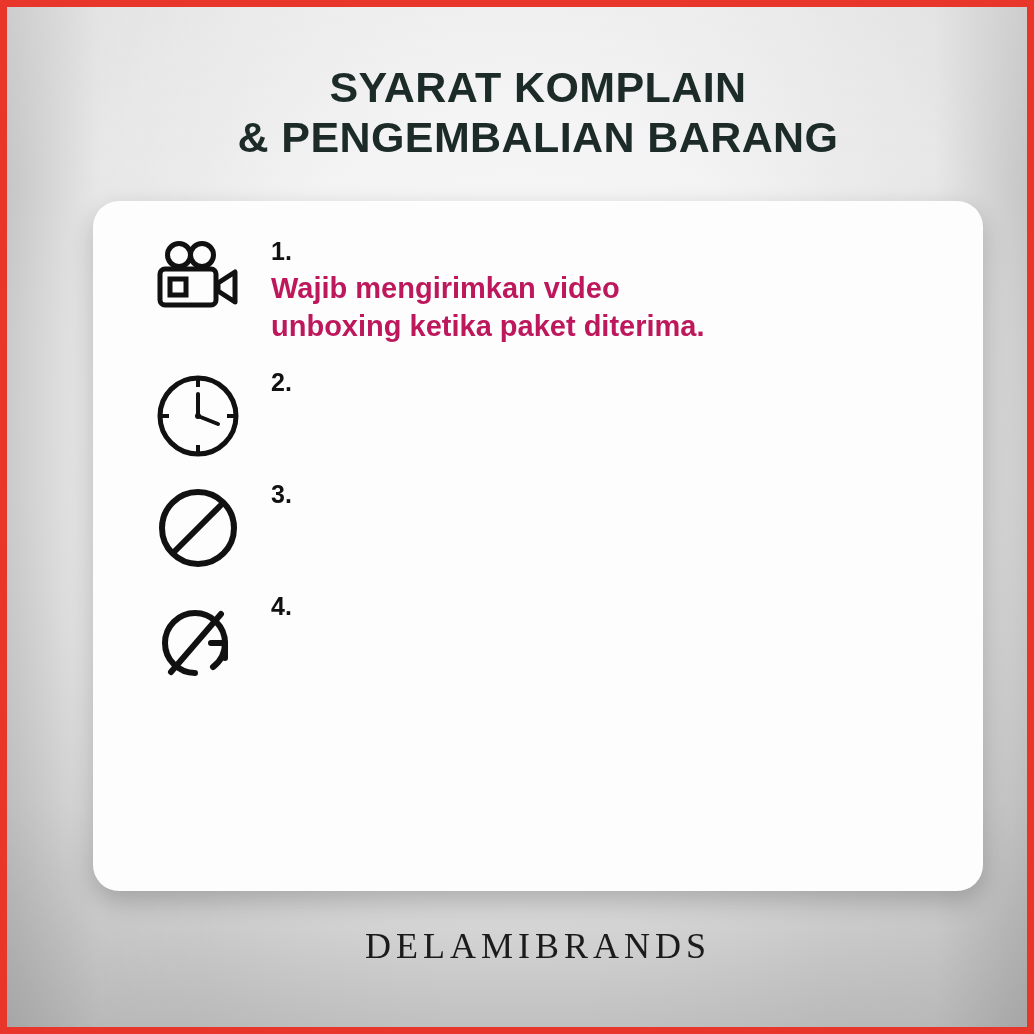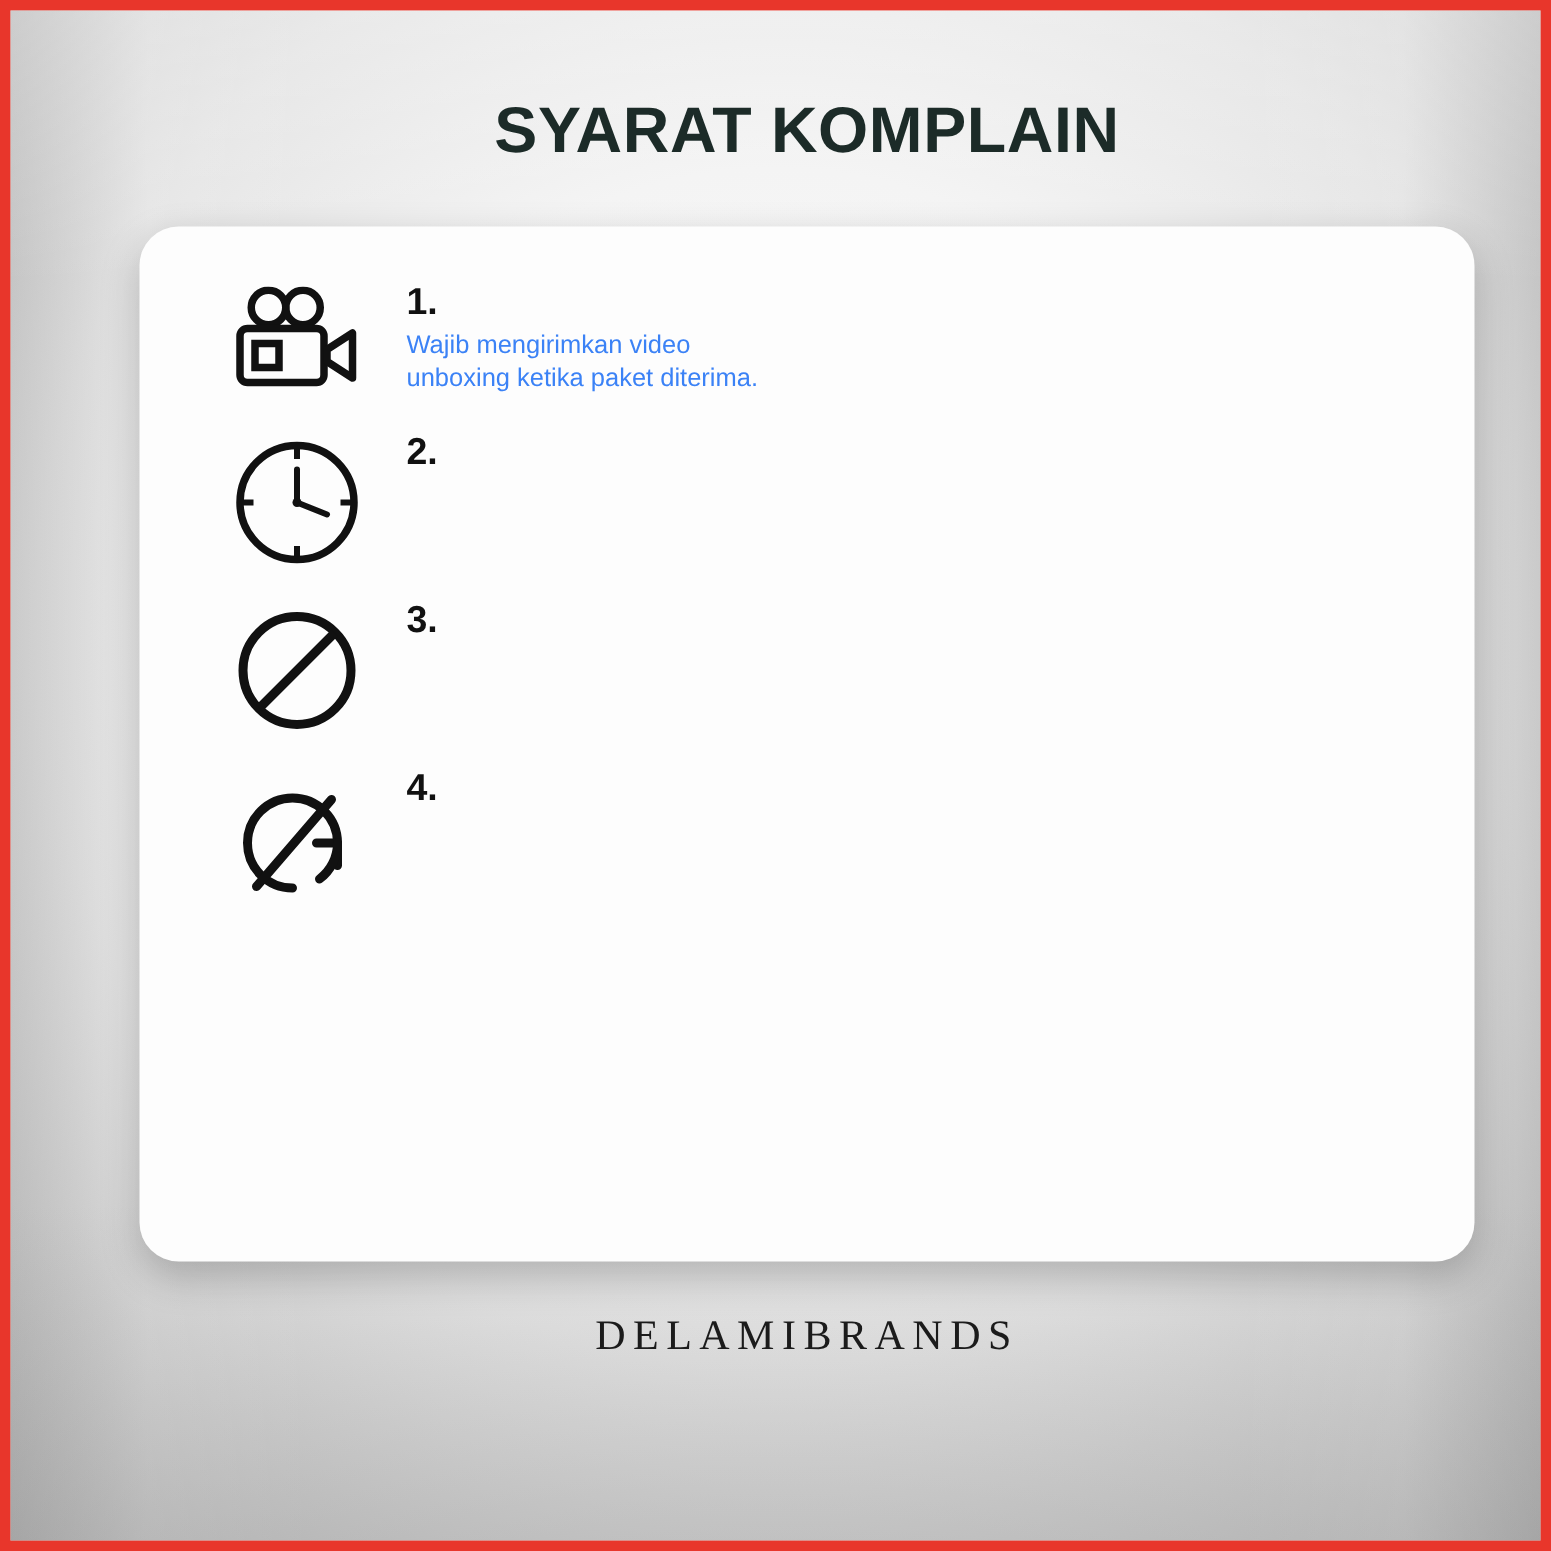--- a/index.html
+++ b/index.html
@@ -109,55 +109,56 @@
     padding-left: 14px;
   }
   .rule-num {
     font-size: 25px;
     font-weight: bold;
     color: #111;
     line-height: 1.15;
     margin-bottom: 3px;
   }
   .rule-text {
-    font-size: 17px;
-    font-weight: normal;
-    color: #3b82f6;
+    font-size: 29px;
+    font-weight: bold;
+    color: #be185d;
     line-height: 1.33;
     white-space: pre-line;
   }
 
   
   .rule-1 { margin-top: 2px; }
   .rule-2 { margin-top: 26px; }
   .rule-3 { margin-top: 26px; }
   .rule-4 { margin-top: 26px; }
 
   .rule-1 .rule-icon { padding-top: 4px; }
   .rule-2 .rule-icon { padding-top: 6px; }
   .rule-3 .rule-icon { padding-top: 6px; }
   .rule-4 .rule-icon { padding-top: 10px; }
 
   .brand {
     margin-top: 34px;
-    font-size: 28px;
+    font-size: 36px;
     letter-spacing: 5px;
     color: #1b1b1b;
     font-family: "Liberation Serif", serif;
     white-space: nowrap;
   }
 </style>
 </head>
 <body>
 
 <div class="poster">
   <div class="content">
 
     <div class="title-block">
       <div class="title-line">SYARAT KOMPLAIN</div>
+      <div class="title-line">&amp; PENGEMBALIAN BARANG</div>
     </div>
 
     <div class="card">
 
       <div class="rule rule-1">
         <div class="rule-icon">
           <svg width="86" height="74" viewBox="0 0 86 74" fill="none" xmlns="http://www.w3.org/2000/svg">
             <circle cx="24" cy="14" r="11.5" stroke="#111" stroke-width="5"></circle>
             <circle cx="47" cy="14" r="11.5" stroke="#111" stroke-width="5"></circle>
             <rect x="5" y="28" width="56" height="36" rx="5" stroke="#111" stroke-width="5"></rect>

